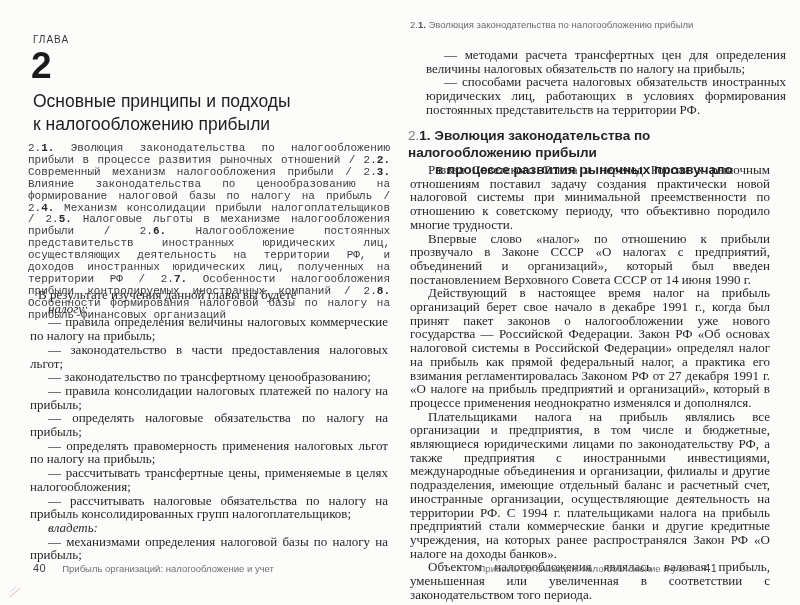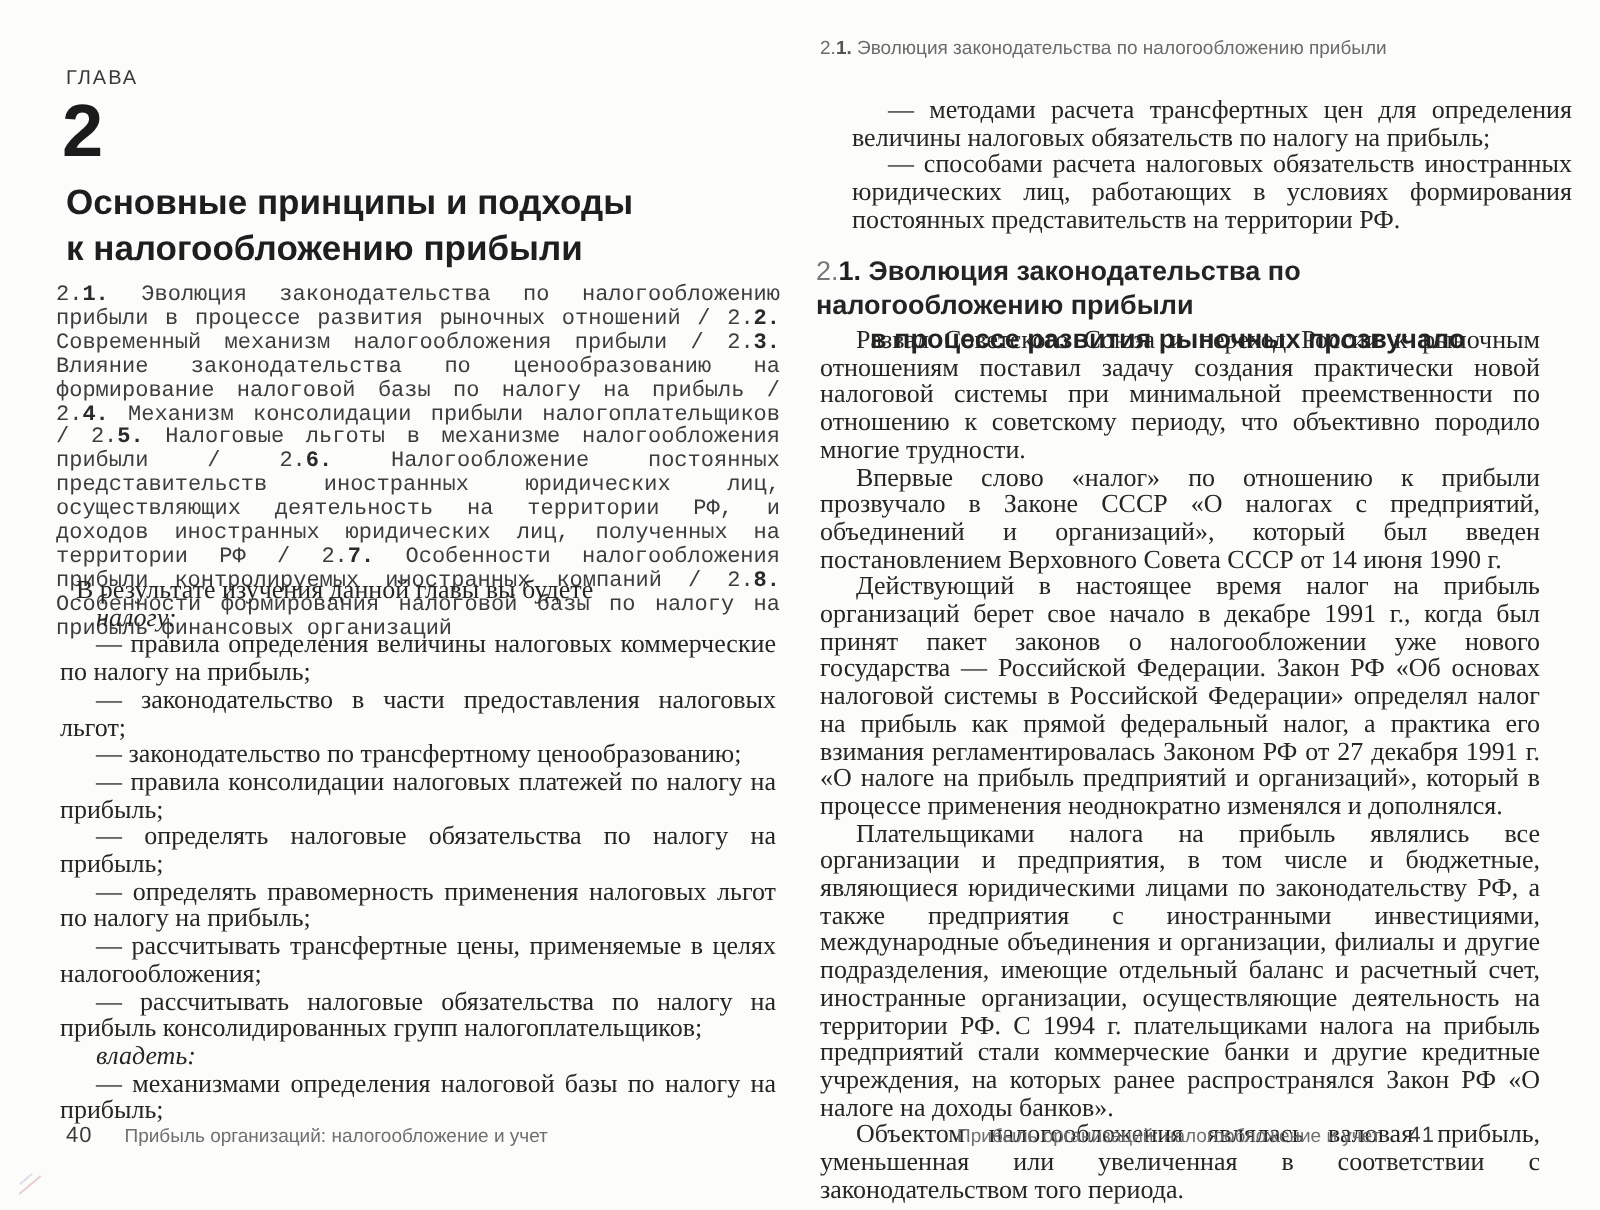--- a/index.html
+++ b/index.html
@@ -16,21 +16,21 @@
   .chapter-label{
     position:absolute;left:33px;top:34px;
     font-size:10px;letter-spacing:1px;color:#3a3a3a;
   }
   .chapter-number{
     position:absolute;left:31px;top:44px;
     font-size:37px;font-weight:bold;color:#1b1b1b;line-height:44px;
   }
   .chapter-title{
     position:absolute;left:33px;top:90px;margin:0;
-    font-size:17.5px;font-weight:bold;line-height:22.5px;color:#1e1e1e;
+    font-size:17.5px;font-weight:normal;line-height:22.5px;color:#1e1e1e;
   }
   .toc{
     position:absolute;left:28px;top:143px;width:362px;margin:0;
     font-size:11px;line-height:11.9px;text-align:justify;color:#3d3d3d;font-family:Liberation Mono, monospace;
   }
   .toc .seg-b{font-weight:bold;color:#2a2a2a;}
 
   .body-serif{
     font-family:"Liberation Serif",serif;
     font-size:13px;line-height:13.7px;text-align:justify;color:#272625;

